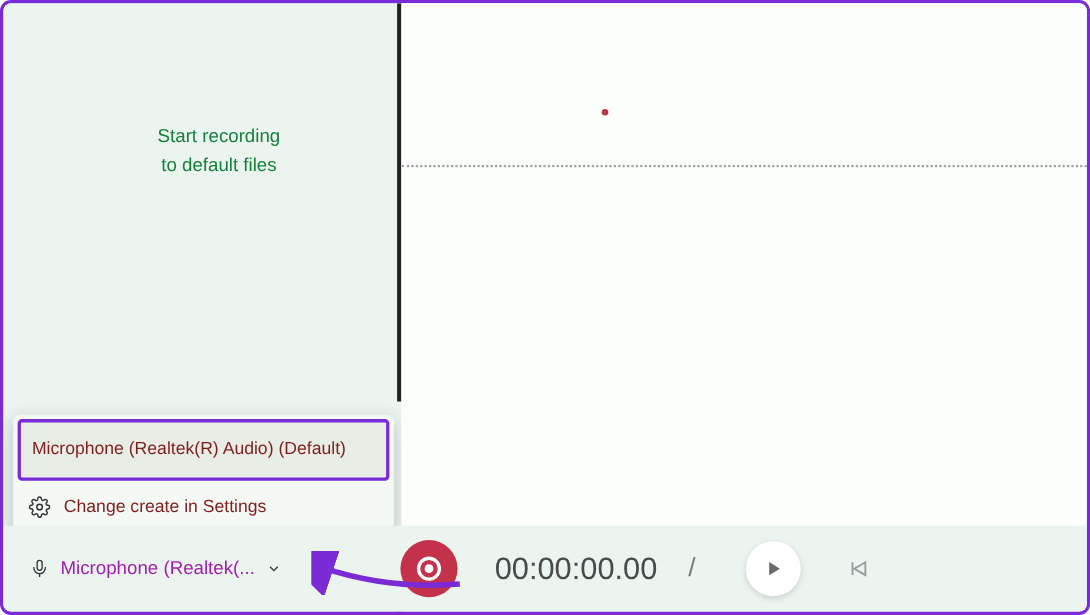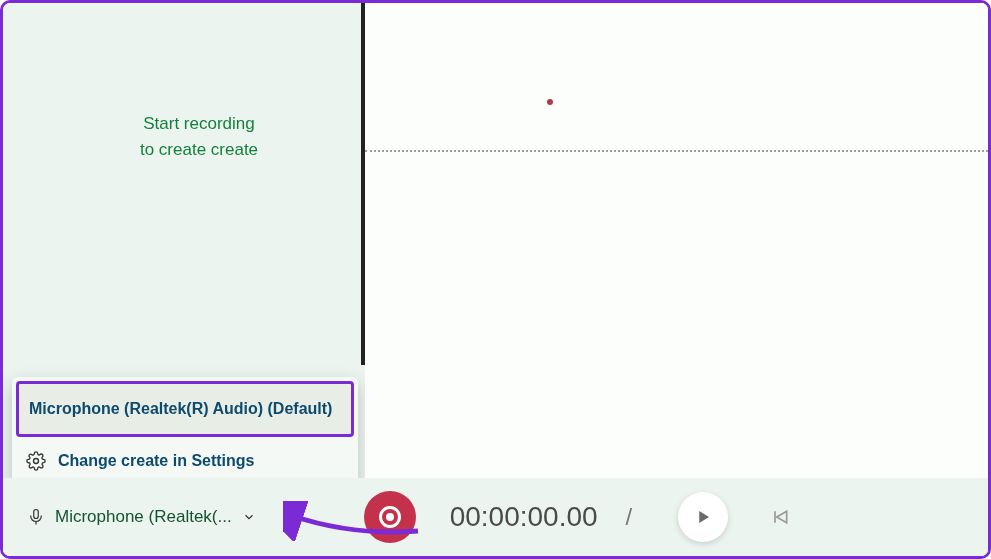--- a/index.html
+++ b/index.html
@@ -43,23 +43,22 @@
     border-radius: 6px;
     box-shadow: 0 6px 18px rgba(0,0,0,0.2);
     padding: 4px;
   }
   .menu-item {
     display: flex;
     align-items: center;
     height: 48px;
     padding: 0 10px;
     font-size: 16px;
-    color: #0c4a6e;
+    color: #7f1d1d;
     border-radius: 4px;
-    font-weight: bold;
   }
   .menu-item.highlighted {
     border: 3px solid #7a2bd6;
     background: #e8ede6;
     height: 56px;
   }
   .menu-item svg { margin-right: 12px; flex-shrink: 0; }
   .main {
     position: absolute;
     left: 362px; top: 0;
@@ -91,21 +90,21 @@
     align-items: center;
     padding: 0 14px;
     gap: 18px;
     background: #ebf4ee;
   }
   .mic-selector {
     display: flex;
     align-items: center;
     gap: 10px;
     font-size: 17px;
-    color: #14532d;
+    color: #a21caf;
     padding: 6px 10px;
     border-radius: 6px;
   }
   .record-btn {
     width: 52px; height: 52px;
     border-radius: 50%;
     background: #c4314b;
     display: flex;
     align-items: center;
     justify-content: center;
@@ -164,21 +163,21 @@
   }
 </style>
 </head>
 <body>
 
 <div class="frame">
 
   <div class="sidebar">
     <div class="sidebar-hint">
       <div>Start recording</div>
-      <div>to create create</div>
+      <div>to default files</div>
     </div>
   </div>
   <div class="sidebar-divider"></div>
 
   <div class="menu">
     <div class="menu-item highlighted">
       <span>Microphone (Realtek(R) Audio) (Default)</span>
     </div>
     <div class="menu-item">
       <svg width="20" height="20" viewBox="0 0 24 24" fill="none" stroke="#333" stroke-width="1.6">

